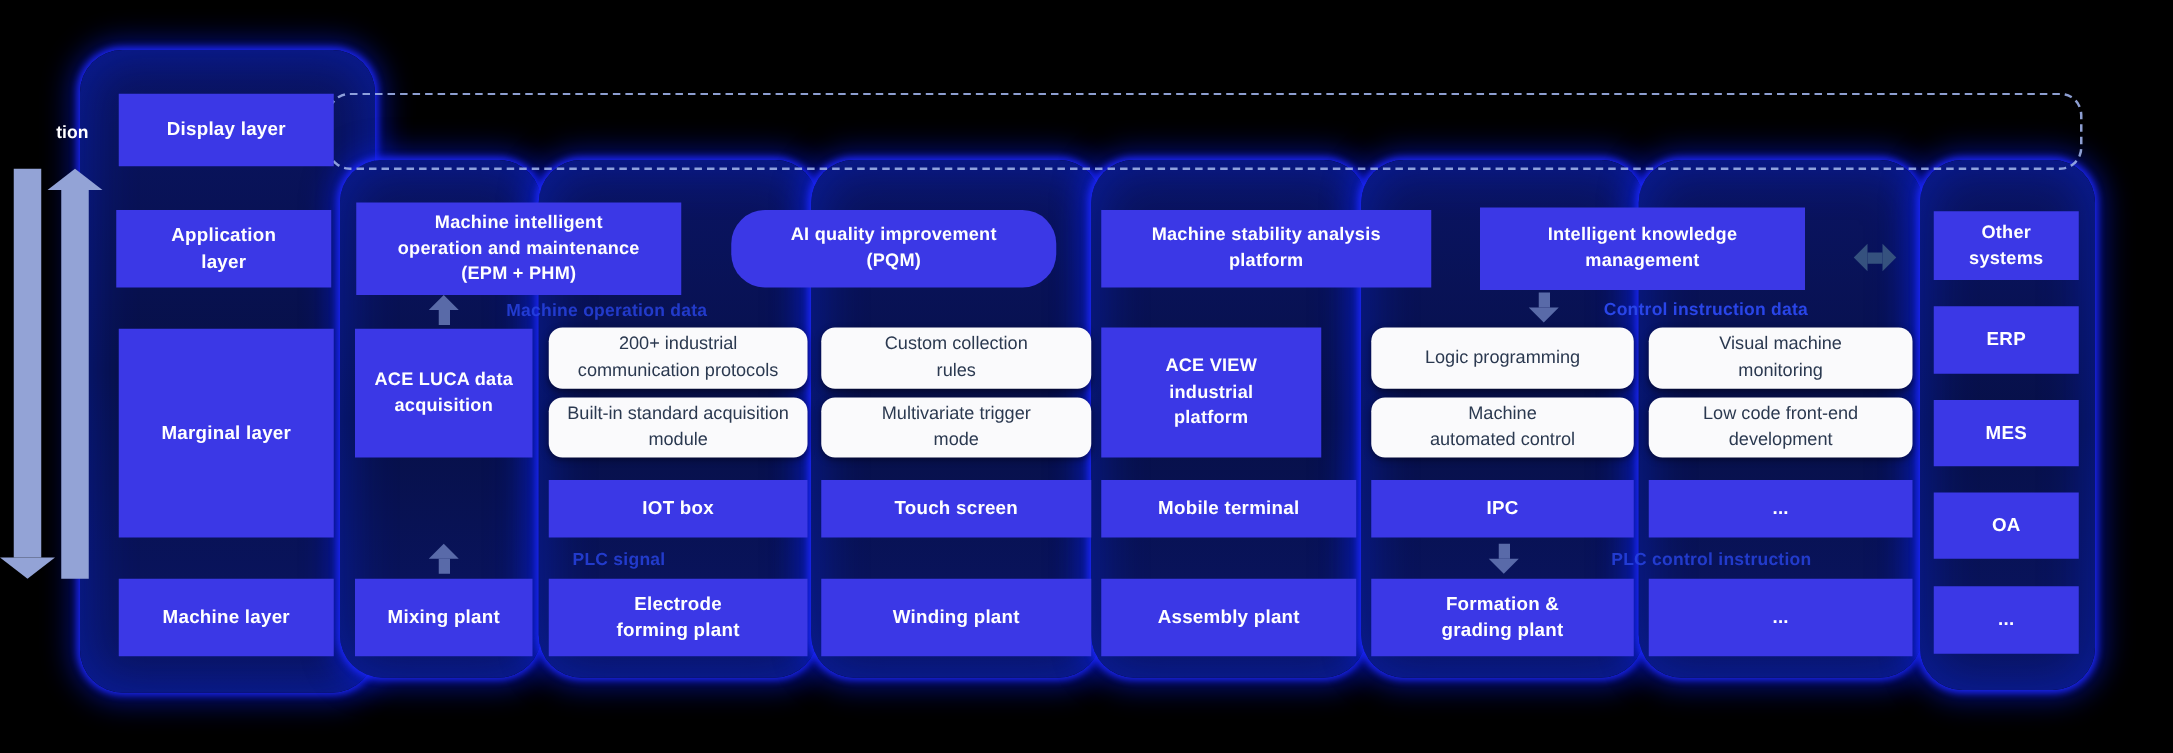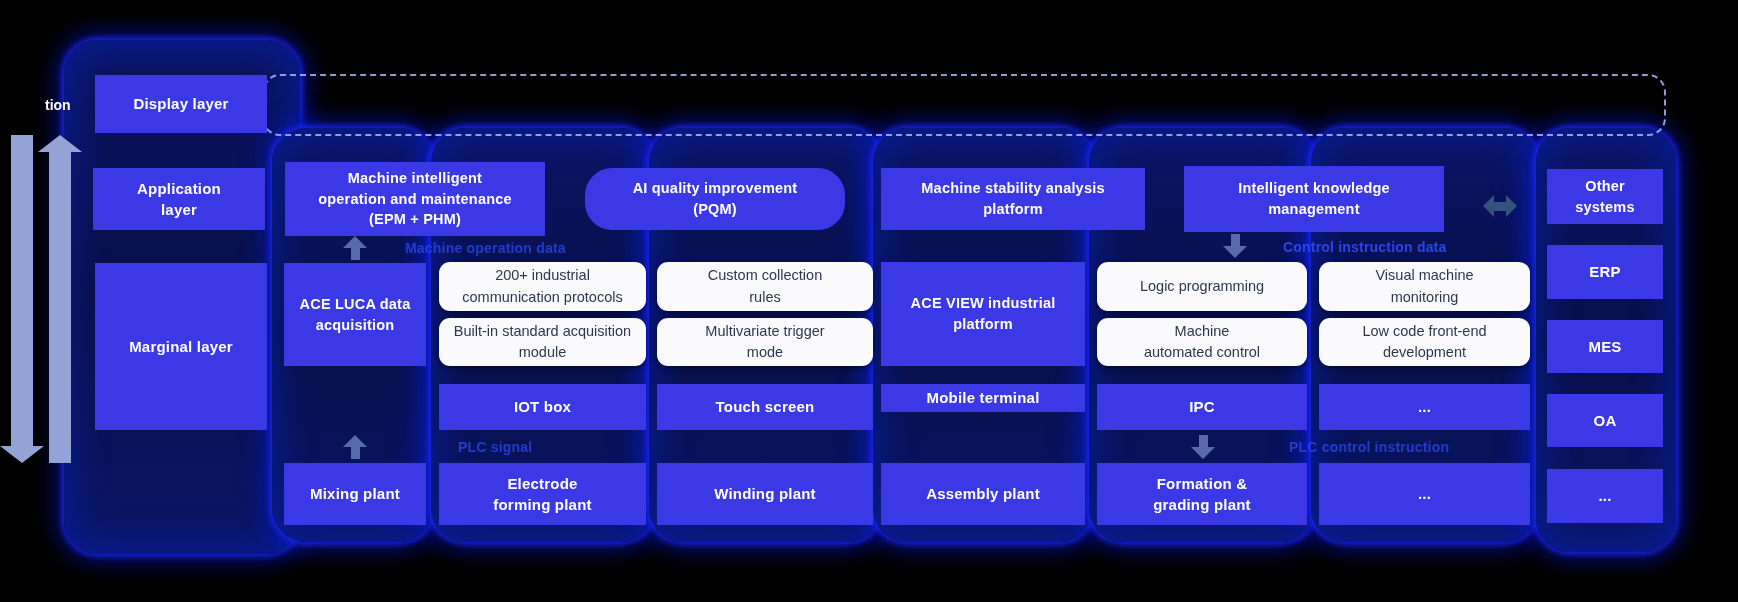--- a/index.html
+++ b/index.html
@@ -94,20 +94,21 @@
   <div class="big-arrow" style="left:38px;top:135px;width:44px;height:328px;">
     <div class="tri-up-big"></div>
       <div class="big-shaft"></div>
   </div>
 
   <div class="clip-text" style="left:45px;top:97px;">tion</div>
 
   <div class="bx" style="left:95px;top:75px;width:172px;height:58px;">Display layer</div>
   <div class="bx" style="left:93px;top:168px;width:172px;height:62px;padding:0 40px;">Application layer</div>
   <div class="bx" style="left:95px;top:263px;width:172px;height:167px;">Marginal layer</div>
+  <div class="bx" style="left:95px;top:463px;width:172px;height:62px;">Machine layer</div>
 
   <div class="bx small pad-epm" style="left:285px;top:162px;width:260px;height:74px;">Machine intelligent operation and maintenance (EPM + PHM)</div>
   <div class="bx small pad-pqm" style="left:585px;top:168px;width:260px;height:62px;">AI quality improvement (PQM)</div>
   <div class="bx small" style="left:881px;top:168px;width:264px;height:62px;padding:0 30px;">Machine stability analysis platform</div>
   <div class="bx small" style="left:1184px;top:166px;width:260px;height:66px;padding:0 40px;">Intelligent knowledge management</div>
   <div class="bx small" style="left:1547px;top:169px;width:116px;height:55px;padding:0 20px;">Other systems</div>
 
   <div class="flow-label dim" style="left:405px;top:240px;">Machine operation data</div>
   <div class="flow-label" style="left:1283px;top:239px;">Control instruction data</div>
 
@@ -124,29 +125,29 @@
     <div class="tri-left"></div>
       <div class="dbl-bar"></div>
       <div class="tri-right"></div>
   </div>
 
   <div class="bx small" style="left:284px;top:263px;width:142px;height:103px;">ACE LUCA data acquisition</div>
   <div class="wx" style="left:439px;top:262px;width:207px;height:49px;">200+ industrial communication protocols</div>
   <div class="wx" style="left:439px;top:318px;width:207px;height:48px;">Built-in standard acquisition module</div>
   <div class="wx tight" style="left:657px;top:262px;width:216px;height:49px;">Custom collection rules</div>
   <div class="wx tight" style="left:657px;top:318px;width:216px;height:48px;">Multivariate trigger mode</div>
-  <div class="bx small" style="left:881px;top:262px;width:204px;height:104px;padding:0 28px;">ACE VIEW industrial platform</div>
+  <div class="bx small" style="left:881px;top:262px;width:176px;height:104px;padding:0 28px;">ACE VIEW industrial platform</div>
   <div class="wx" style="left:1097px;top:262px;width:210px;height:49px;">Logic programming</div>
   <div class="wx tight" style="left:1097px;top:318px;width:210px;height:48px;">Machine automated control</div>
   <div class="wx tight" style="left:1319px;top:262px;width:211px;height:49px;">Visual machine monitoring</div>
   <div class="wx" style="left:1319px;top:318px;width:211px;height:48px;padding:12px 30px;">Low code front-end development</div>
 
   <div class="bx" style="left:439px;top:384px;width:207px;height:46px;">IOT box</div>
   <div class="bx" style="left:657px;top:384px;width:216px;height:46px;">Touch screen</div>
-  <div class="bx" style="left:881px;top:384px;width:204px;height:28px;">Mobile terminal</div>
+  <div class="bx" style="left:881px;top:384px;width:204px;height:46px;">Mobile terminal</div>
   <div class="bx" style="left:1097px;top:384px;width:210px;height:46px;">IPC</div>
   <div class="bx" style="left:1319px;top:384px;width:211px;height:46px;">...</div>
 
   <div class="flow-label dim" style="left:458px;top:439px;">PLC signal</div>
   <div class="flow-label dim" style="left:1289px;top:439px;">PLC control instruction</div>
 
   <div class="mini-arrow" style="left:343px;top:435px;">
     <div class="tri-up-mini"></div>
       <div class="mini-shaft"></div>
   </div>

